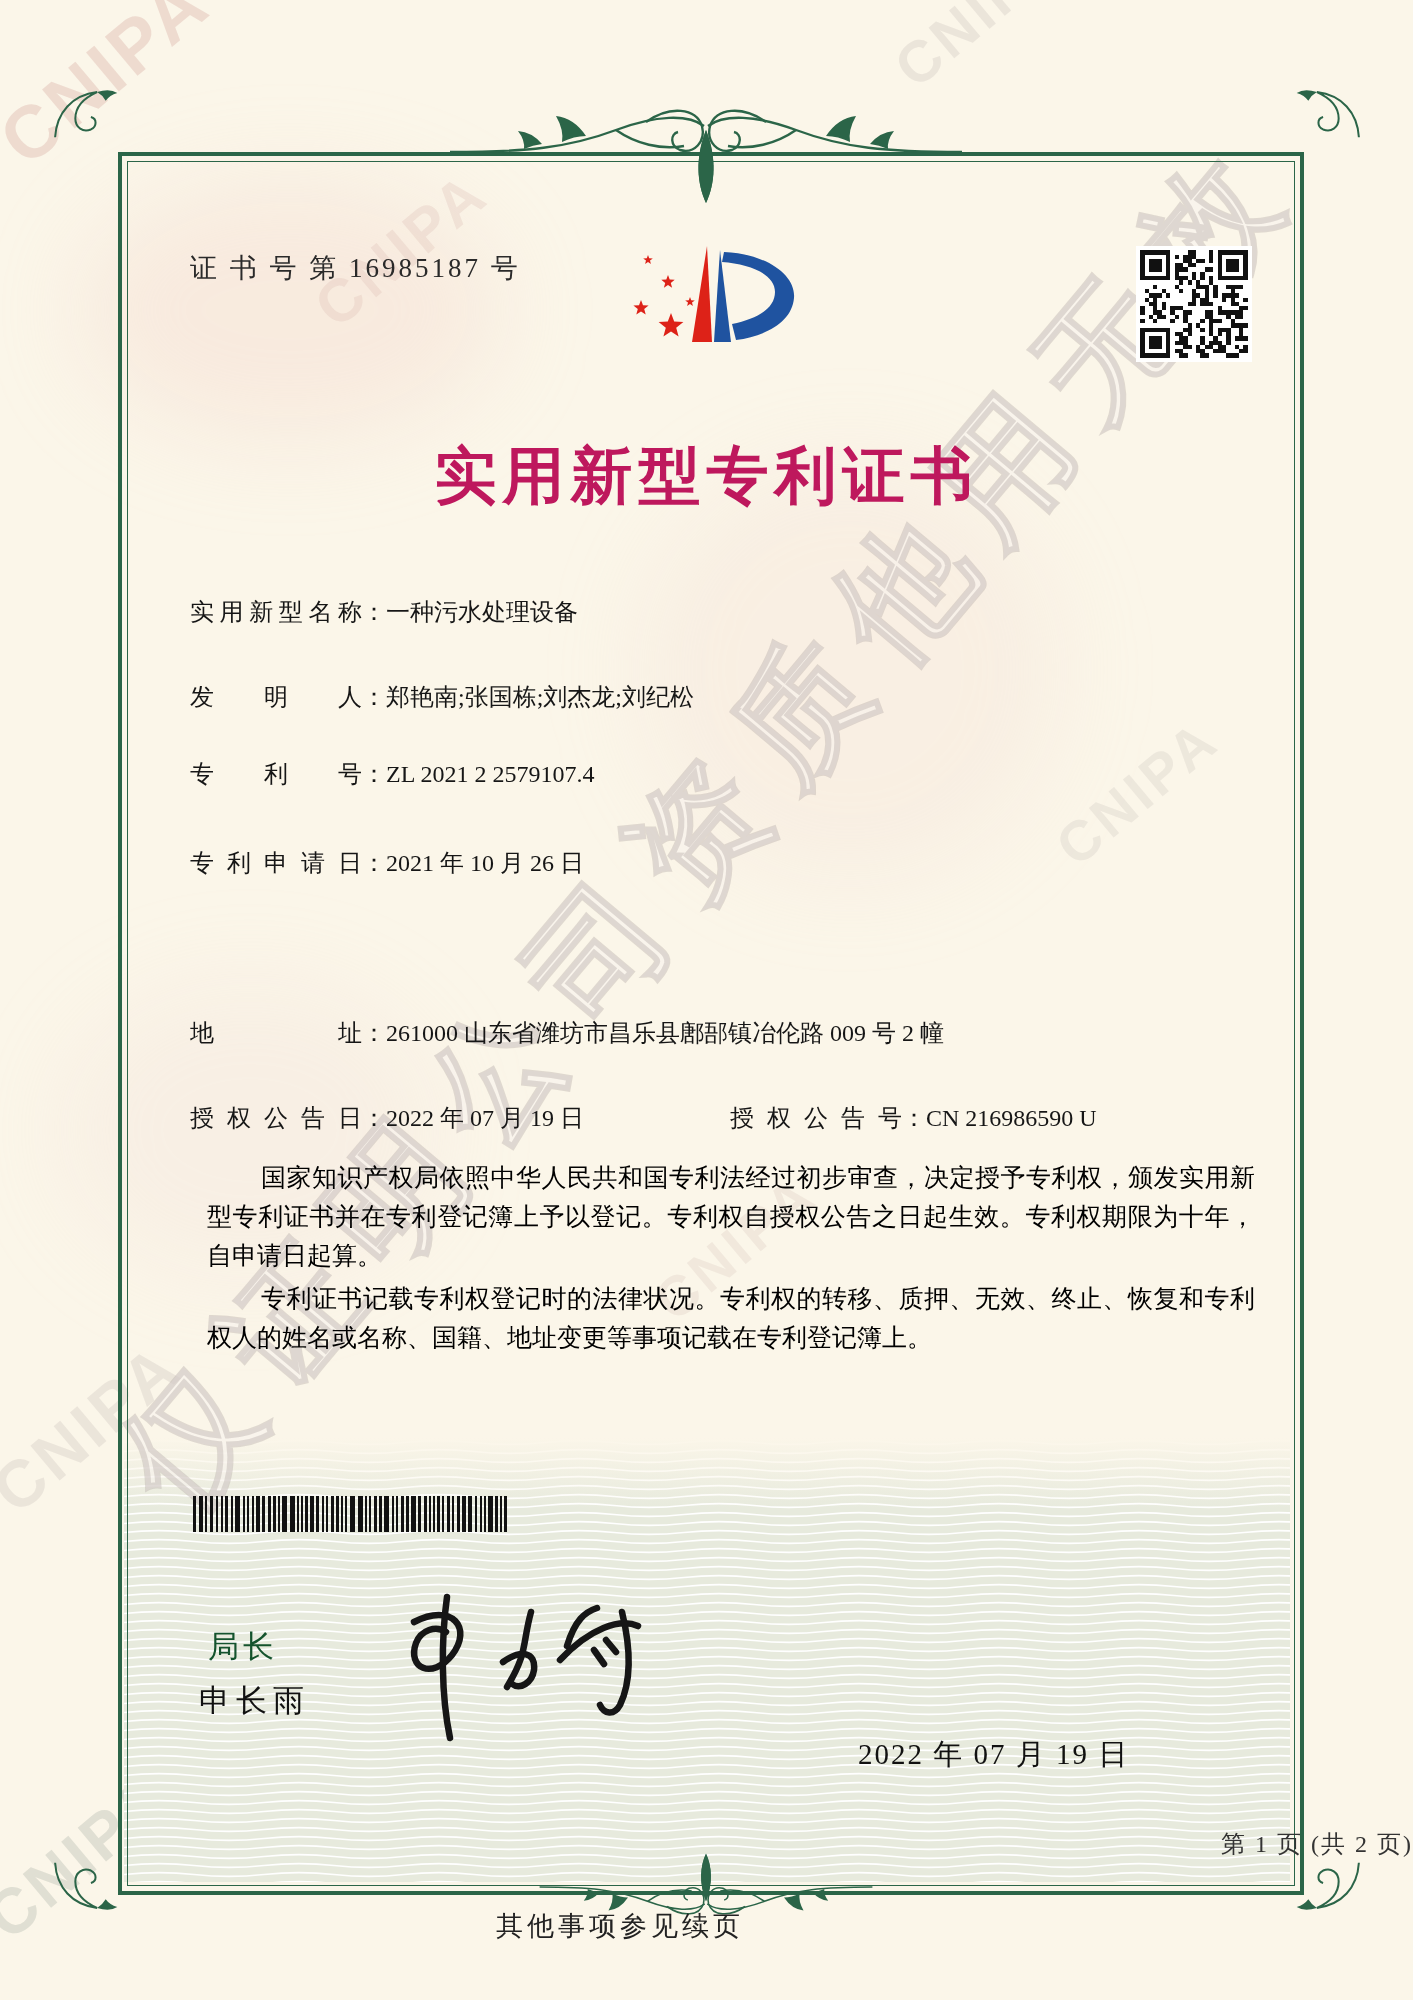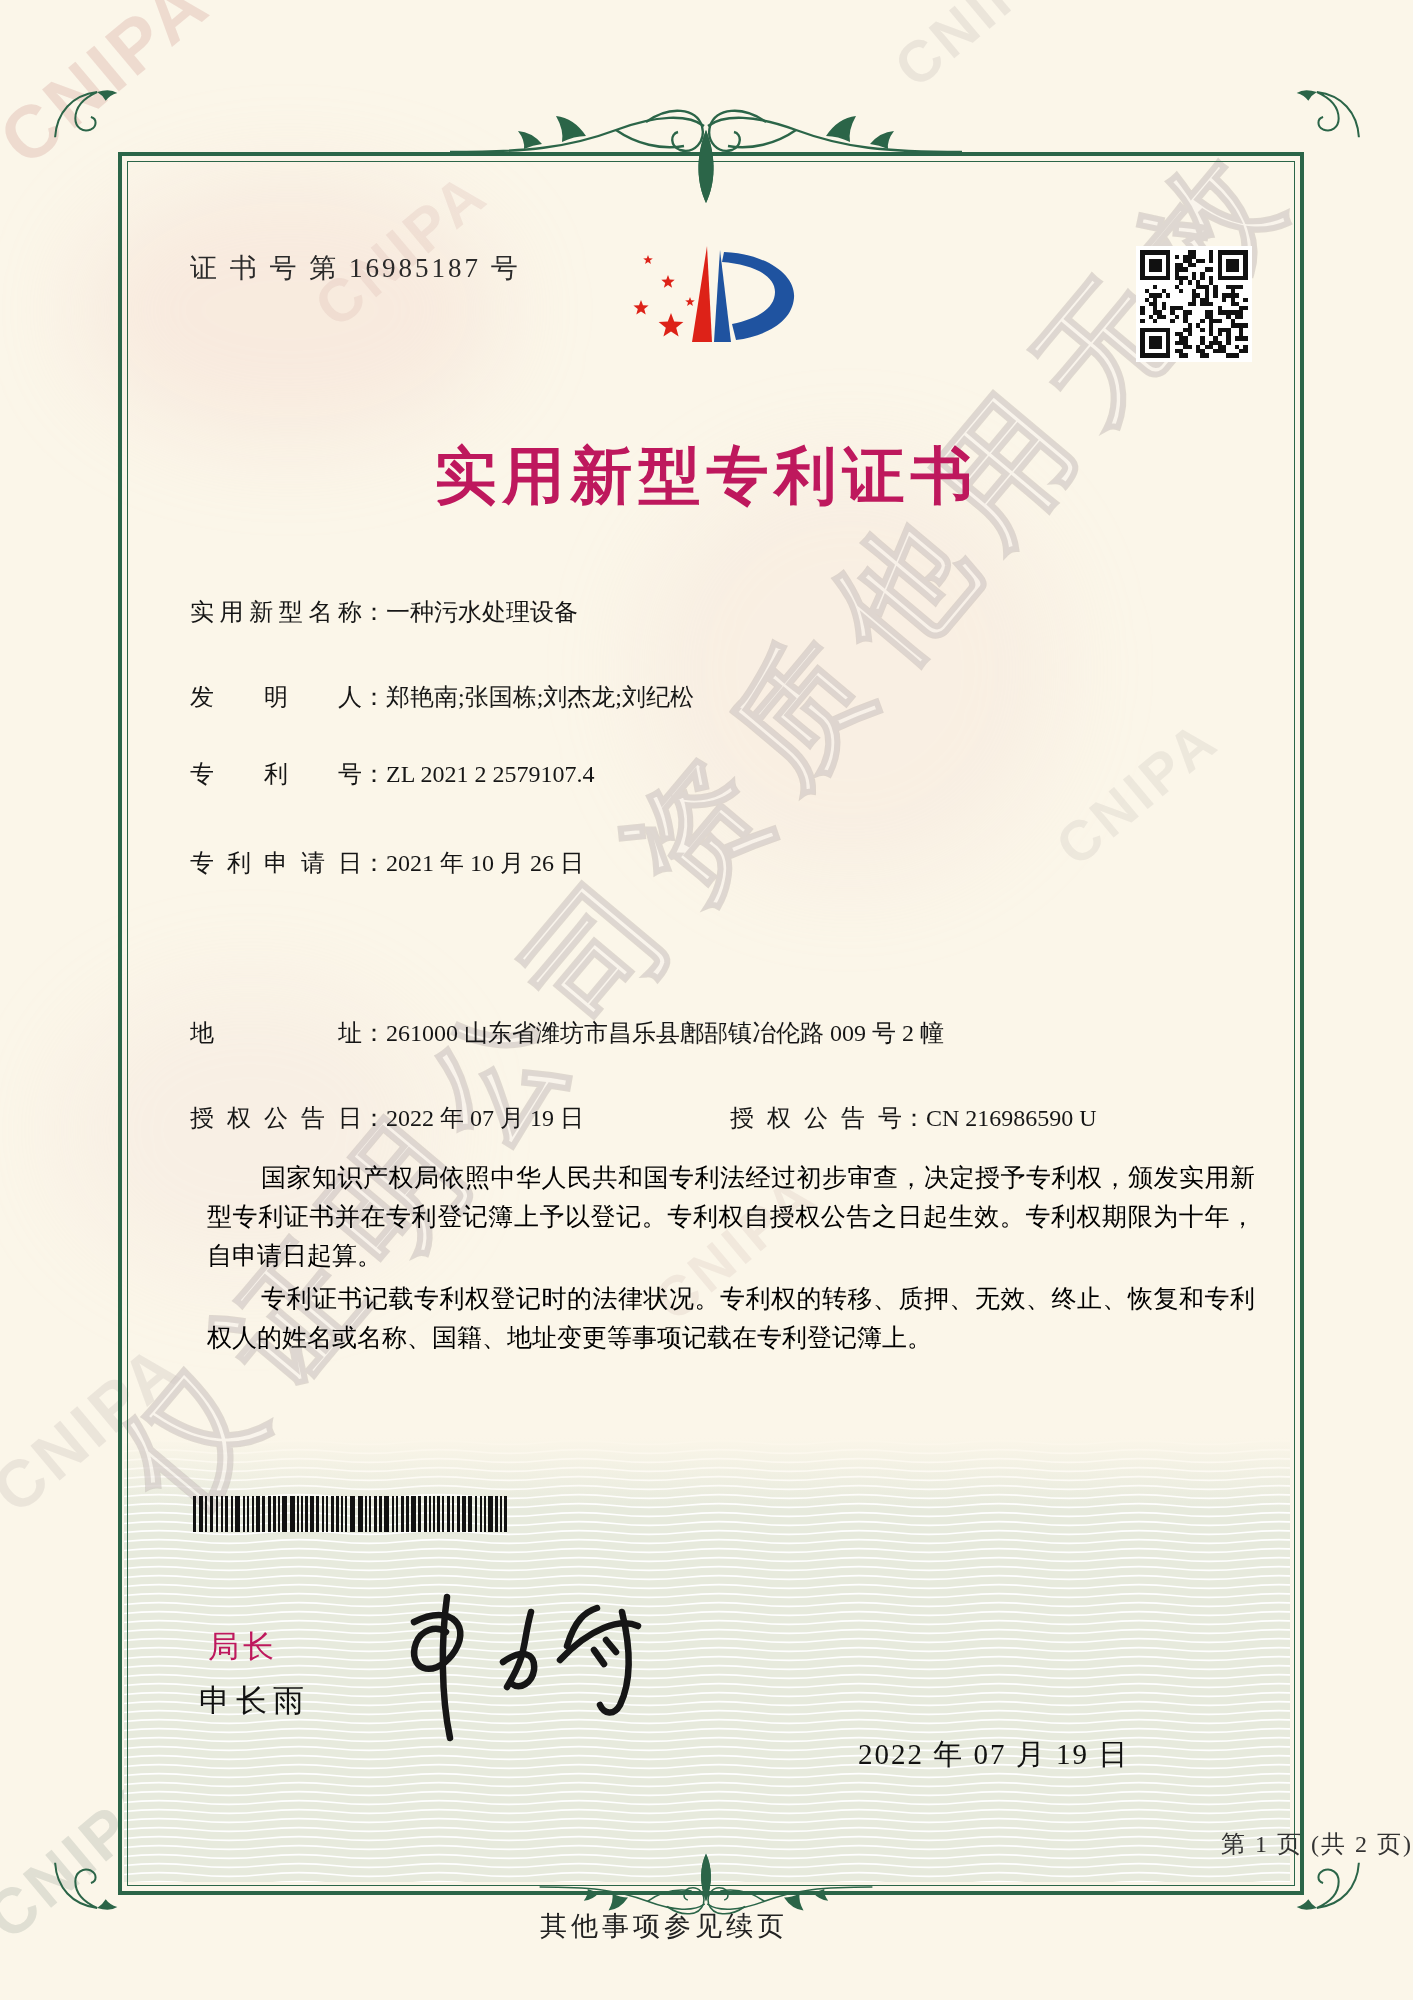--- a/index.html
+++ b/index.html
@@ -47,28 +47,28 @@
   .flabel{display:inline-block;width:172px;text-align:justify;text-align-last:justify;}
   .r1{top:596px}.r2{top:681px}.r3{top:758px}.r4{top:847px}.r5{top:931px}.r6{top:1017px}.r7{top:1102px}
   .grant2{left:690px;margin-left:40px;}
 
   .body-text{position:absolute;left:207px;top:1158px;width:1048px;
     font-size:25px;line-height:39px;text-align:justify;color:#000000;}
   .body-text p{margin:0 0 4px 0;text-indent:54px;}
 
   .barcode{position:absolute;left:193px;top:1496px;}
 
-  .sig-role{position:absolute;left:208px;top:1626px;font-size:31px;letter-spacing:4px;color:#be185d;}
+  .sig-role{position:absolute;left:208px;top:1626px;font-size:31px;letter-spacing:4px;color:#14532d;}
   .sig-name{position:absolute;left:199px;top:1680px;font-size:31px;letter-spacing:6px;color:#111;}
   .autograph{position:absolute;left:388px;top:1578px;}
   .issue-date{position:absolute;left:858px;top:1735px;font-size:29px;letter-spacing:2px;color:#111;}
 
   .page-no{position:absolute;left:0;right:0;top:1828px;text-align:right;font-size:24px;letter-spacing:2px;color:#333;}
   .foot-note{position:absolute;left:0;width:1240px;top:1908px;text-align:center;
-    font-size:27px;letter-spacing:4px;color:#222;padding-left:44px;}
+    font-size:27px;letter-spacing:4px;color:#222;}
 </style>
 </head>
 <body>
 
 <div class="page">
 
   <div class="blob blob1"></div>
   <div class="blob blob2"></div>
   <div class="blob blob3"></div>
 

